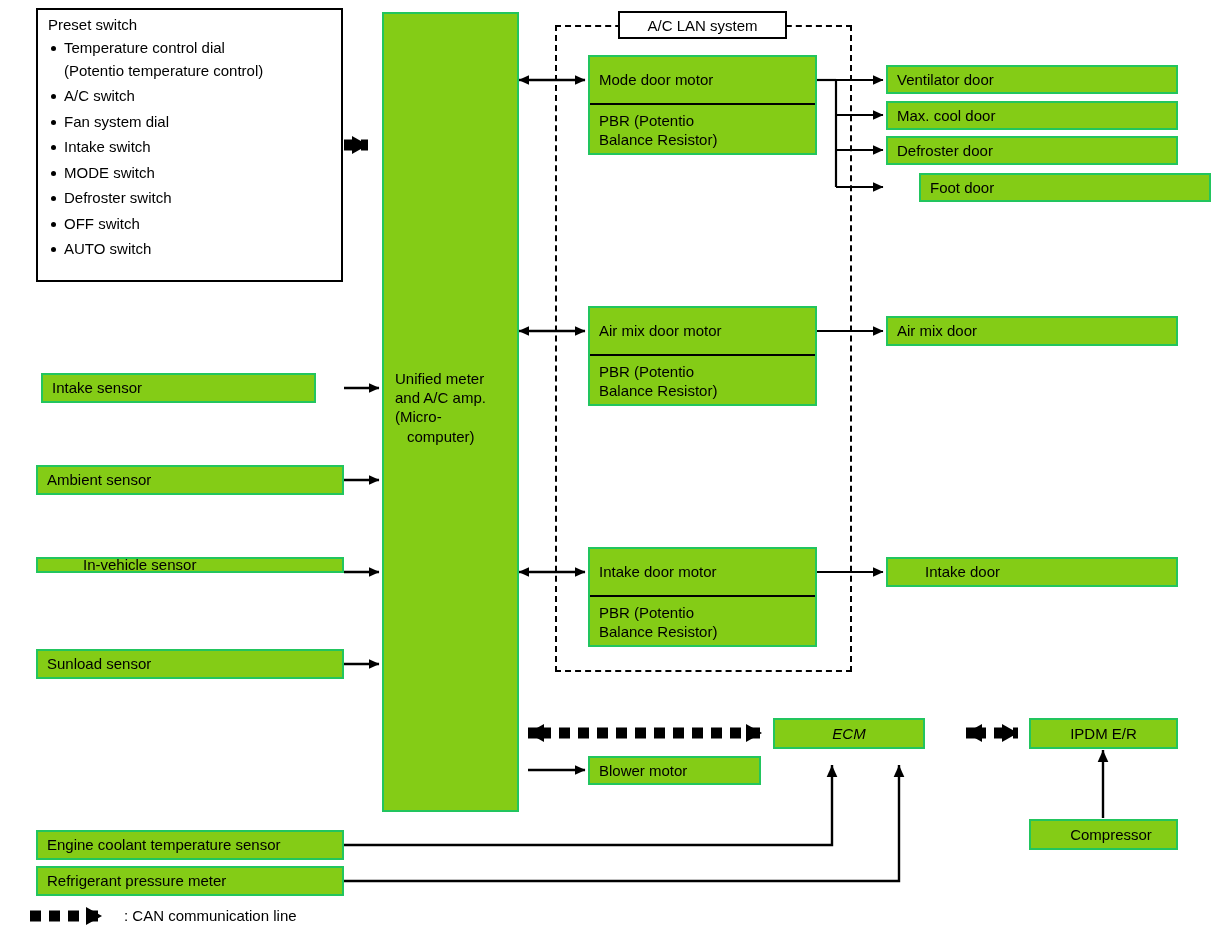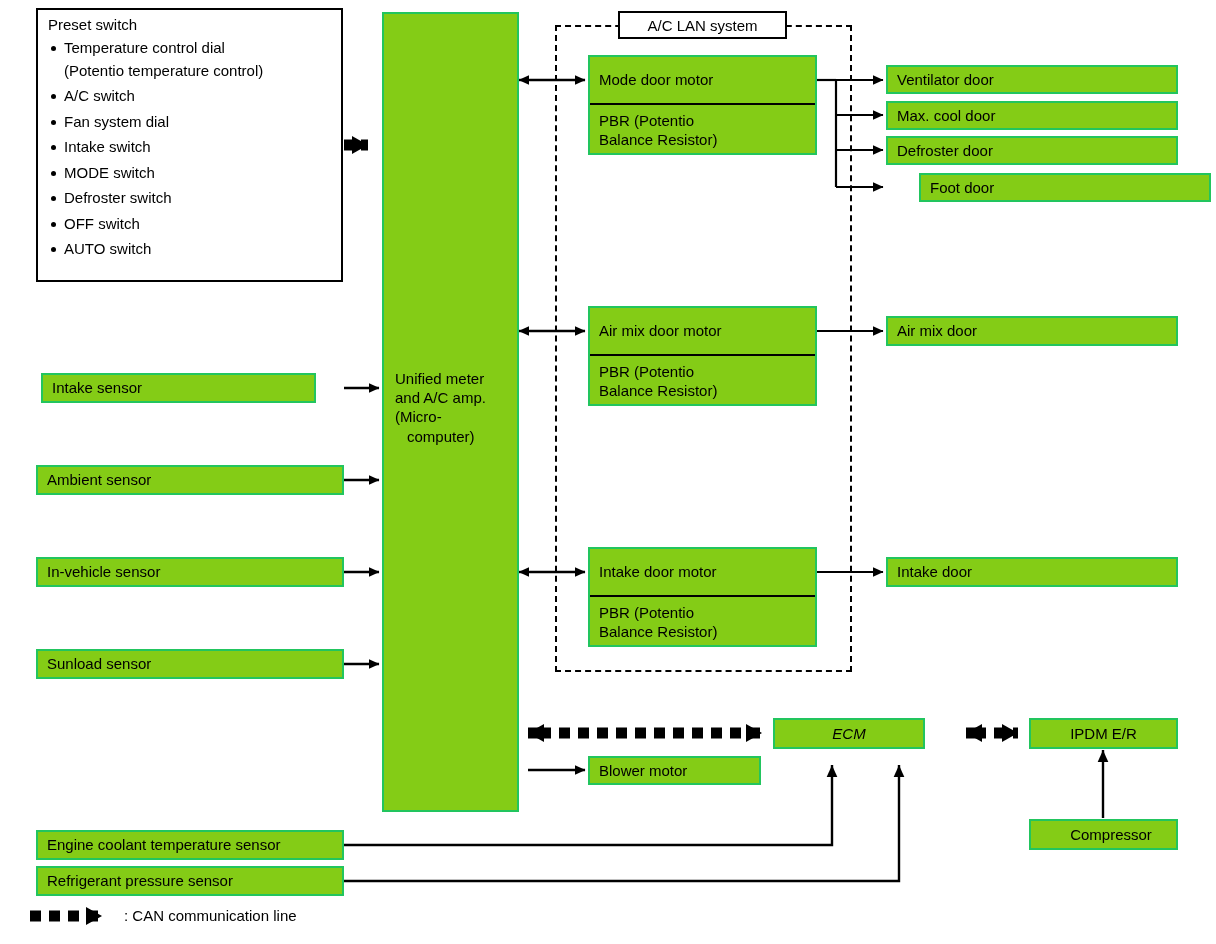--- a/index.html
+++ b/index.html
@@ -148,32 +148,32 @@
       <li>AUTO switch</li>
     </ul>
   </div>
 
   <div class="box vcenter" style="left:41px;top:373px;width:275px;height:30px;">
     <div class="pad">Intake sensor</div>
   </div>
   <div class="box vcenter" style="left:36px;top:465px;width:308px;height:30px;">
     <div class="pad">Ambient sensor</div>
   </div>
-  <div class="box vcenter" style="left:36px;top:557px;width:308px;height:30px;">
+  <div class="box vcenter" style="left:36px;top:557px;width:308px;height:16px;padding-left:36px;">
     <div class="pad">In-vehicle sensor</div>
   </div>
   <div class="box vcenter" style="left:36px;top:649px;width:308px;height:30px;">
     <div class="pad">Sunload sensor</div>
   </div>
 
   <div class="box vcenter" style="left:36px;top:830px;width:308px;height:30px;">
     <div class="pad">Engine coolant temperature sensor</div>
   </div>
   <div class="box vcenter" style="left:36px;top:866px;width:308px;height:30px;">
-    <div class="pad">Refrigerant pressure sensor</div>
+    <div class="pad">Refrigerant pressure meter</div>
   </div>
 
   <div class="box" style="left:382px;top:12px;width:137px;height:800px;">
     <div style="position:absolute;left:0;top:355px;width:100%;">
       <div class="pad" style="padding:0 0 0 11px;">
         <div>Unified meter</div>
         <div>and A/C amp.</div>
         <div>(Micro-</div>
         <div style="padding-left:12px;">computer)</div>
       </div>
@@ -222,21 +222,21 @@
   <div class="box vcenter" style="left:886px;top:136px;width:292px;height:29px;">
     <div class="pad">Defroster door</div>
   </div>
   <div class="box vcenter" style="left:886px;top:173px;width:292px;height:29px;margin-left:33px;">
     <div class="pad">Foot door</div>
   </div>
 
   <div class="box vcenter" style="left:886px;top:316px;width:292px;height:30px;">
     <div class="pad">Air mix door</div>
   </div>
-  <div class="box vcenter" style="left:886px;top:557px;width:292px;height:30px;">
+  <div class="box vcenter" style="left:886px;top:557px;width:292px;height:30px;padding-left:28px;">
     <div class="pad">Intake door</div>
   </div>
 
   <div class="box vcenter" style="left:588px;top:756px;width:173px;height:29px;">
     <div class="pad">Blower motor</div>
   </div>
 
   <div class="box vcenter center" style="left:773px;top:718px;width:152px;height:31px;font-style:italic;">
     <div>ECM</div>
   </div>

